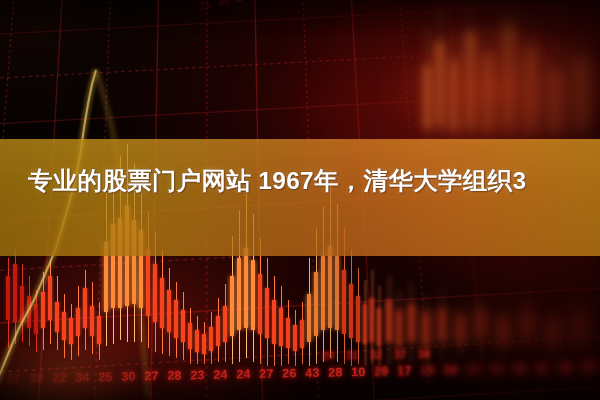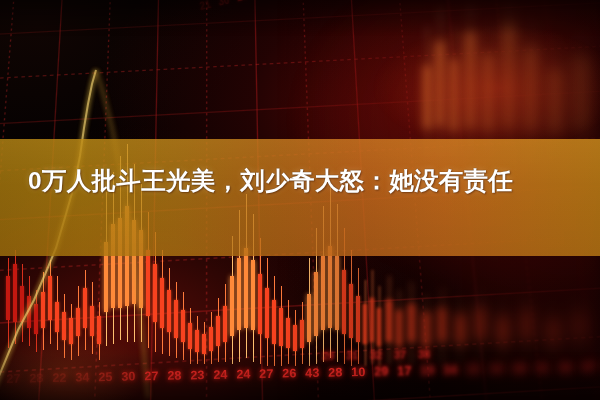--- a/index.html
+++ b/index.html
@@ -568,16 +568,16 @@
   <div class="axisrow" id="axis-mid"><span class="tick">29</span><span class="tick">31</span><span class="tick">32</span><span class="tick">37</span><span class="tick">38</span></div>
 
   <div class="axisrow" id="axis-bottom"><span class="tick">27</span><span class="tick">28</span><span class="tick">22</span><span class="tick">34</span><span class="tick">25</span><span class="tick">30</span><span class="tick">27</span><span class="tick">28</span><span class="tick">23</span><span class="tick">24</span><span class="tick">24</span><span class="tick">27</span><span class="tick">26</span><span class="tick">43</span><span class="tick">28</span><span class="tick">10</span><span class="tick">29</span><span class="tick">17</span><span class="tick">19</span><span class="tick">34</span><span class="tick">25</span><span class="tick">34</span><span class="tick">28</span><span class="tick">31</span><span class="tick">32</span><span class="tick">37</span><span class="tick">38</span></div>
 
   <div class="layer" id="bg-vignette"></div>
   <div class="layer" id="fg-glow"></div>
 
   <div id="caption-band"></div>
 
   <div id="headline">
-    <div>0万人批斗王光美，刘少奇大怒：她没有责任</div>
+    <div>专业的股票门户网站 1967年，清华大学组织3</div>
   </div>
 
 </div>
 
 </body></html>

